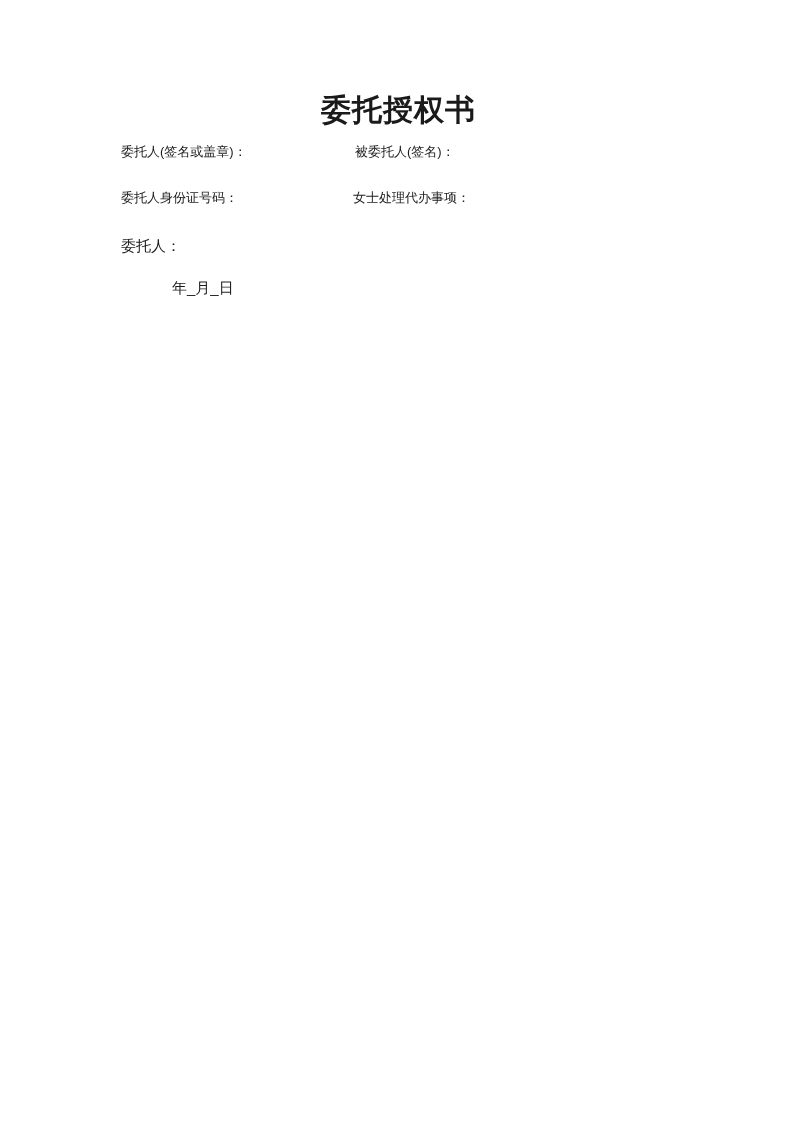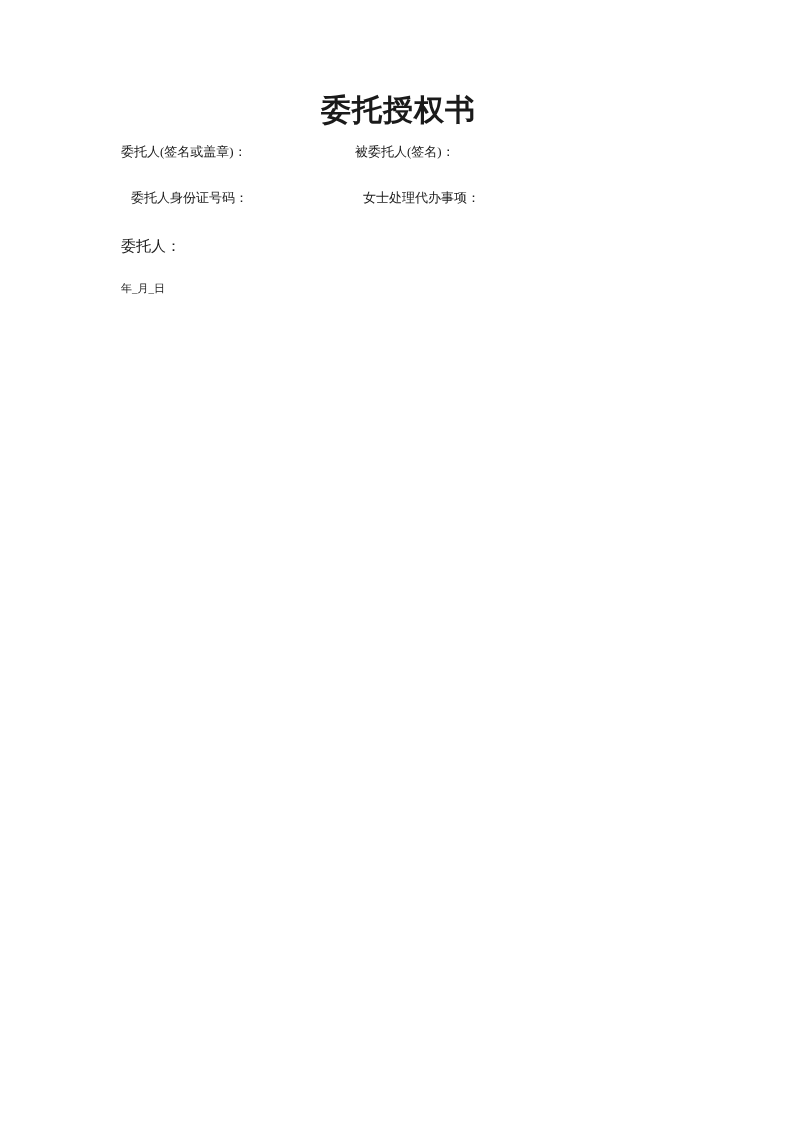--- a/index.html
+++ b/index.html
@@ -6,21 +6,21 @@
     margin: 0;
     padding: 0;
     background: #ffffff;
   }
   .page {
     position: relative;
     width: 793px;
     height: 1122px;
     background: #ffffff;
     overflow: hidden;
-    font-family: Liberation Serif, serif;
+    font-family: Liberation Sans, sans-serif;
     color: #1a1a1a;
   }
   .content {
     box-sizing: border-box;
     padding: 90px 117px 0 121px; 
   }
   .doc-title {
     margin: 0;
     font-size: 30px;
     line-height: 40px;
@@ -48,30 +48,30 @@
   }
   .row-a { margin-top: 8px; }
   .row-b { margin-top: 18px; }
   .col-principal-a {
     display: inline-block;
     width: 234px;
   }
   .col-principal-b {
     display: inline-block;
     width: 232px;
-    margin-left: 10px;
   }
   .principal-line {
     margin-top: 20px;
     font-size: 15px;
     line-height: 28px;
   }
   .date-line {
     margin-top: 14px;
-    font-size: 11px;
+    margin-left: 51px;
+    font-size: 15px;
     line-height: 28px;
   }
 </style>
 </head>
 <body>
 
 <div class="page">
   <div class="content">
 
     <h1 class="doc-title">委托授权书</h1>

